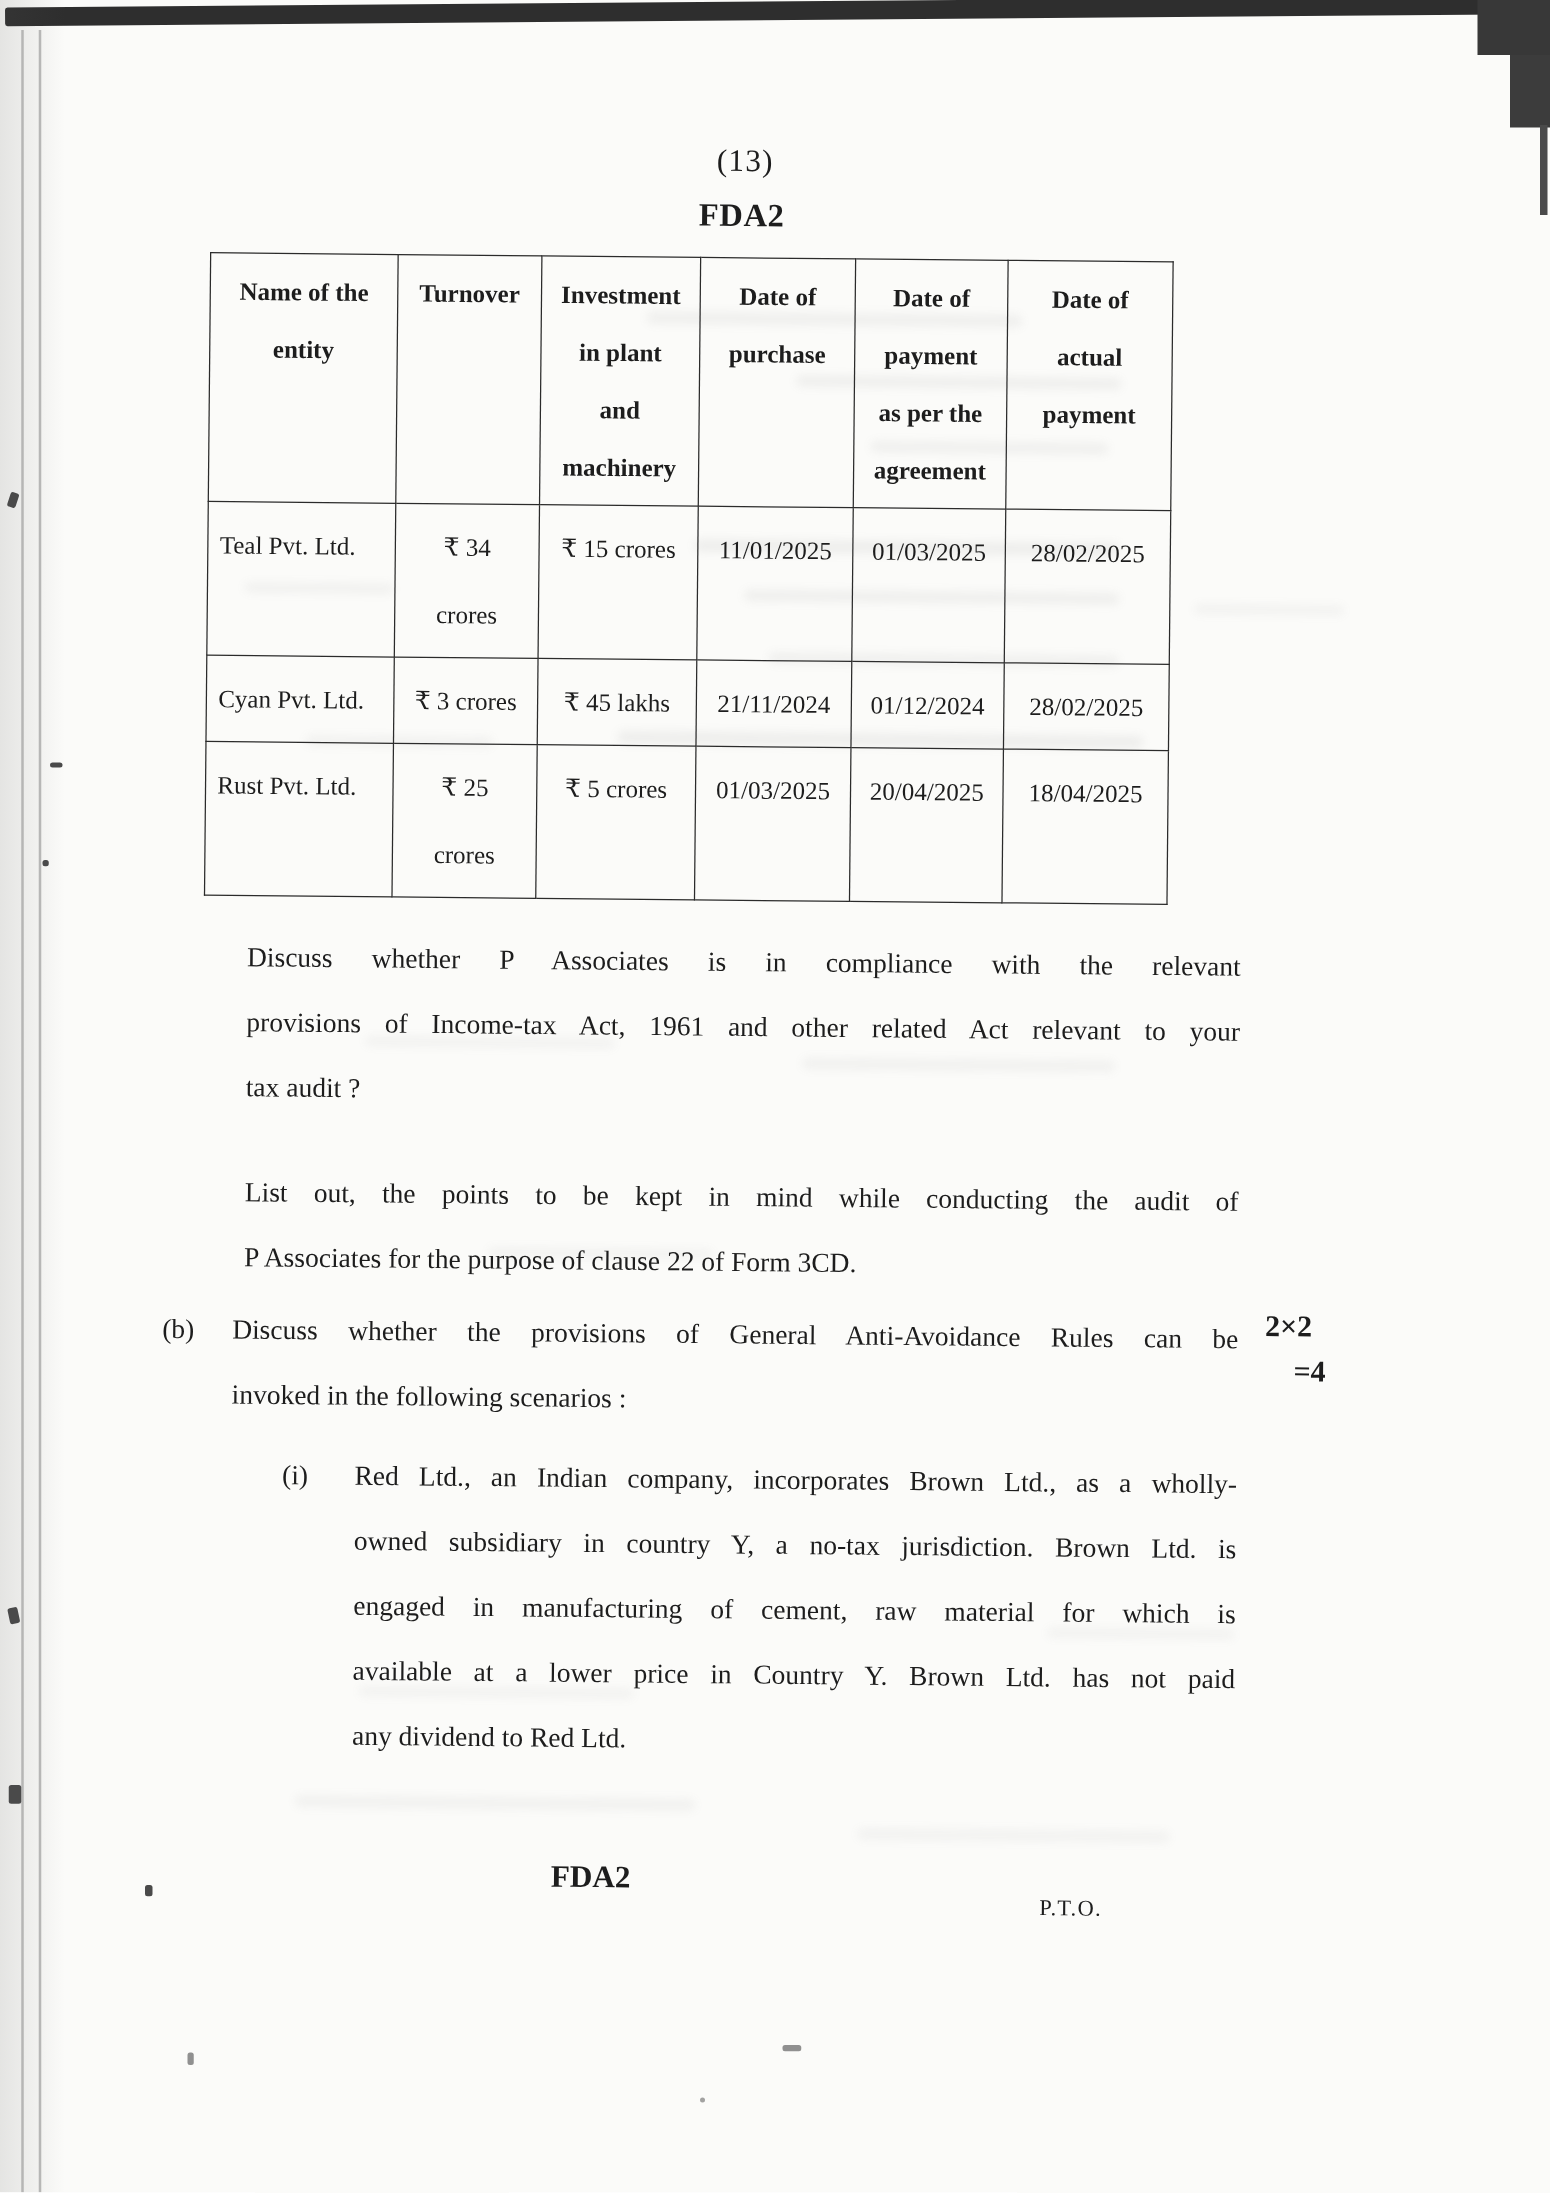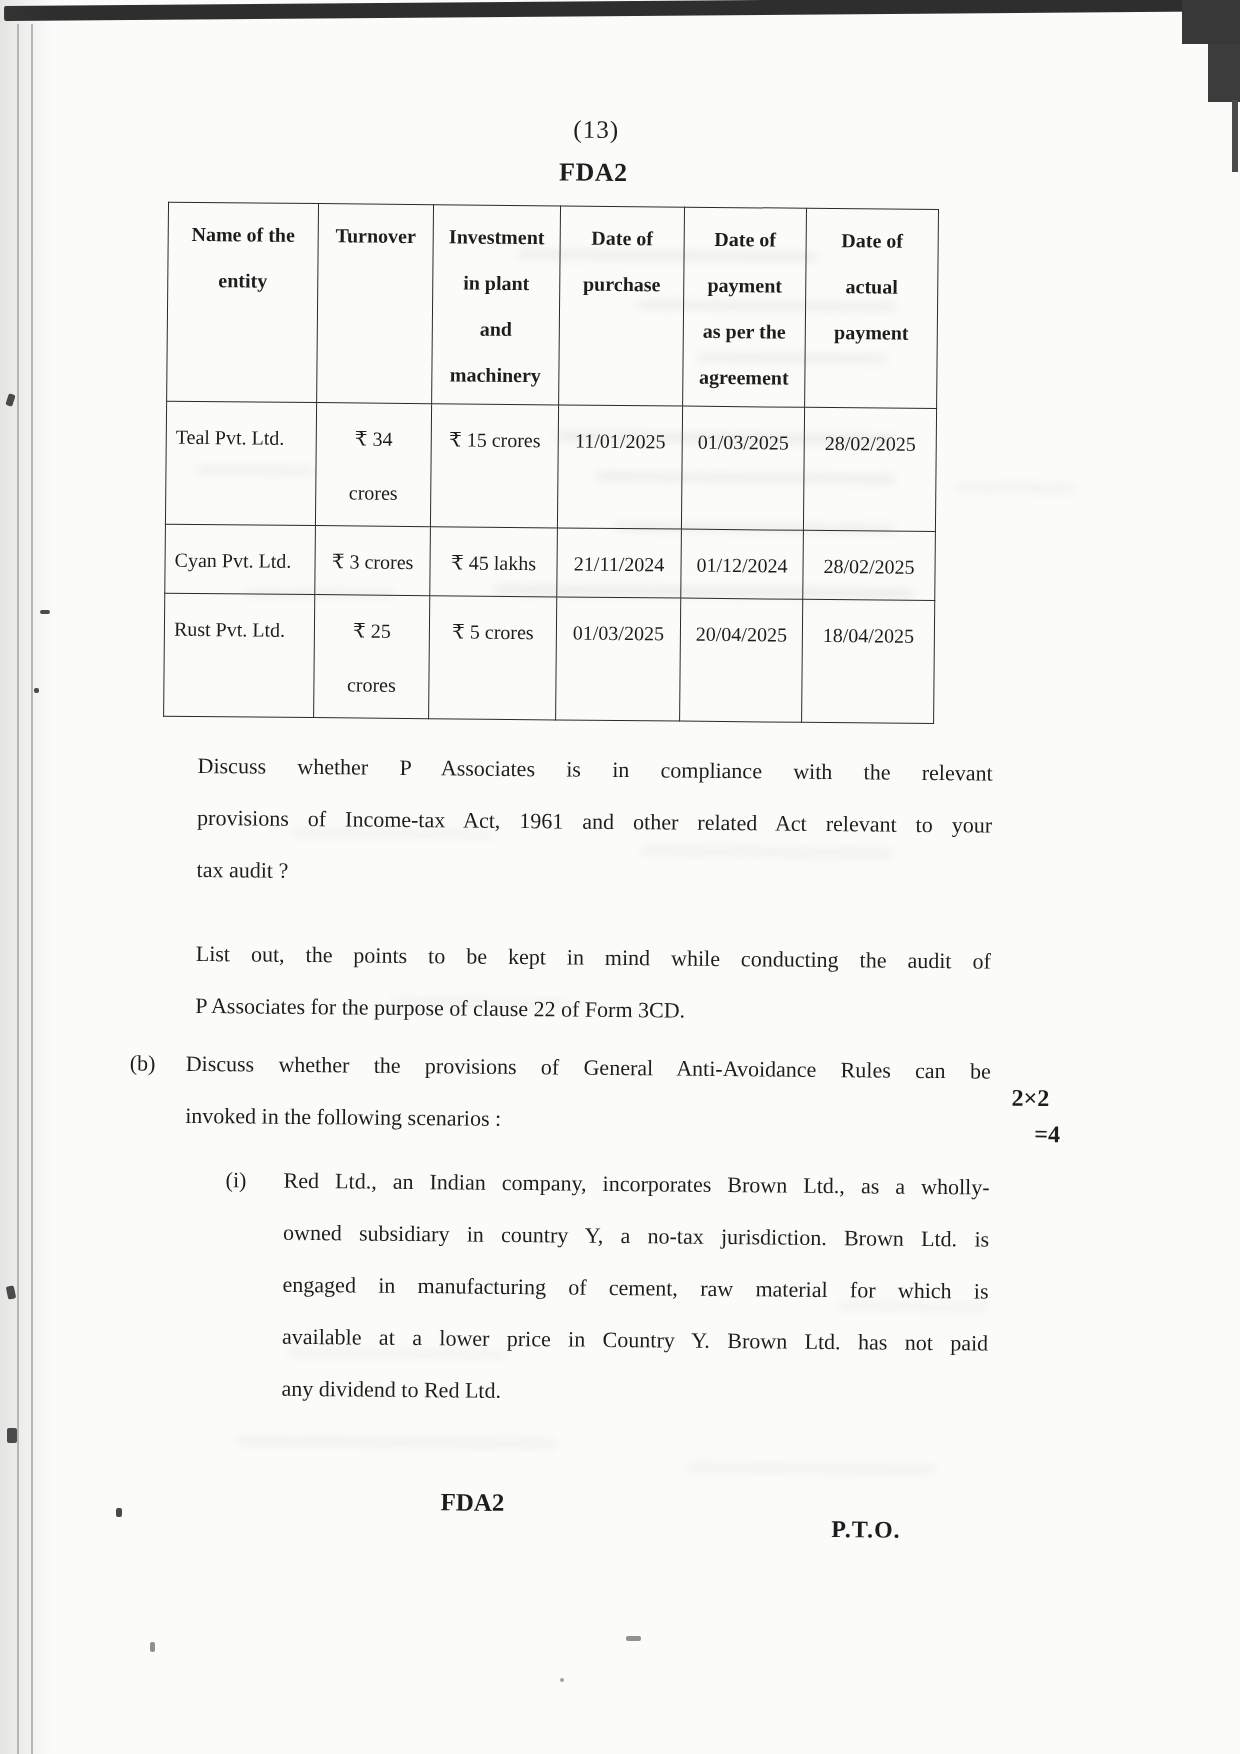--- a/index.html
+++ b/index.html
@@ -72,25 +72,25 @@
   .qitem{position:absolute;display:flex;font-size:22px;line-height:52px;}
   #item-b{left:140px;top:1042px;width:865px;}
   #item-b .q-label{width:56px;flex:none;}
   #item-b .q-lines{width:805px;}
   #item-i{left:237px;top:1158px;width:768px;}
   #item-i .q-label{width:58px;flex:none;}
   #item-i .q-lines{width:706px;}
   .q-lines .line.j{text-align:justify;text-align-last:justify;}
   .marks{
     position:absolute;left:1005px;top:1040px;width:72px;
-    font-size:24px;font-weight:bold;line-height:36px;text-align:center;margin-top:36px;
+    font-size:24px;font-weight:bold;line-height:36px;text-align:center;
   }
   .marks .m2{text-align:right;padding-right:6px;}
   .footer-code{position:absolute;left:455px;top:1490px;font-size:25px;font-weight:bold;}
-  .footer-pto{position:absolute;left:846px;top:1514px;font-size:24px;font-weight:bold;letter-spacing:1px;}
+  .footer-pto{position:absolute;left:846px;top:1514px;font-size:18px;font-weight:normal;letter-spacing:1px;}
 </style>
 </head>
 <body>
 
 <div class="page">
 
   <div class="top-bar"></div>
   <div class="corner-block-a"></div>
   <div class="corner-block-b"></div>
   <div class="corner-line"></div>

